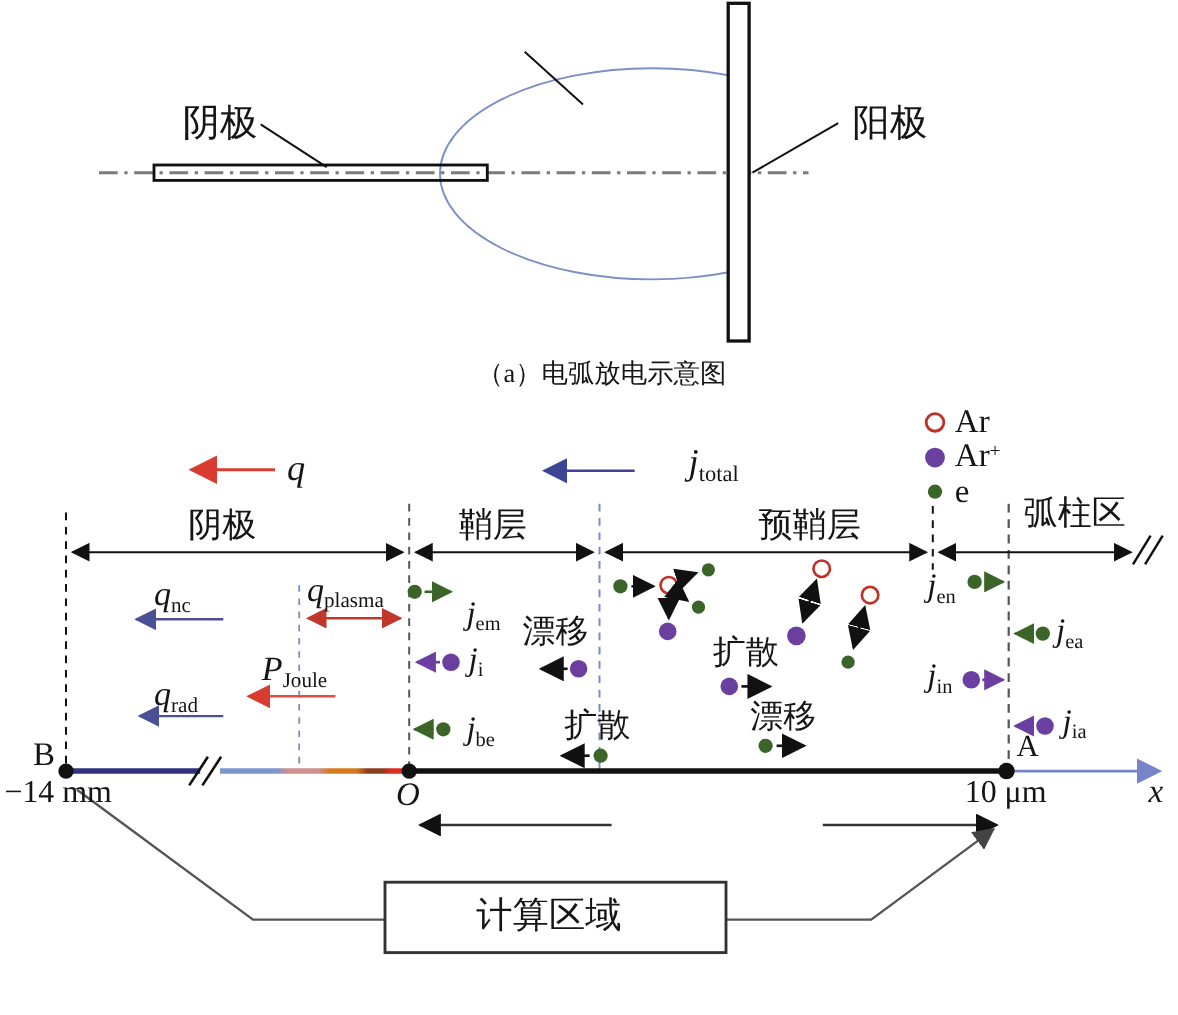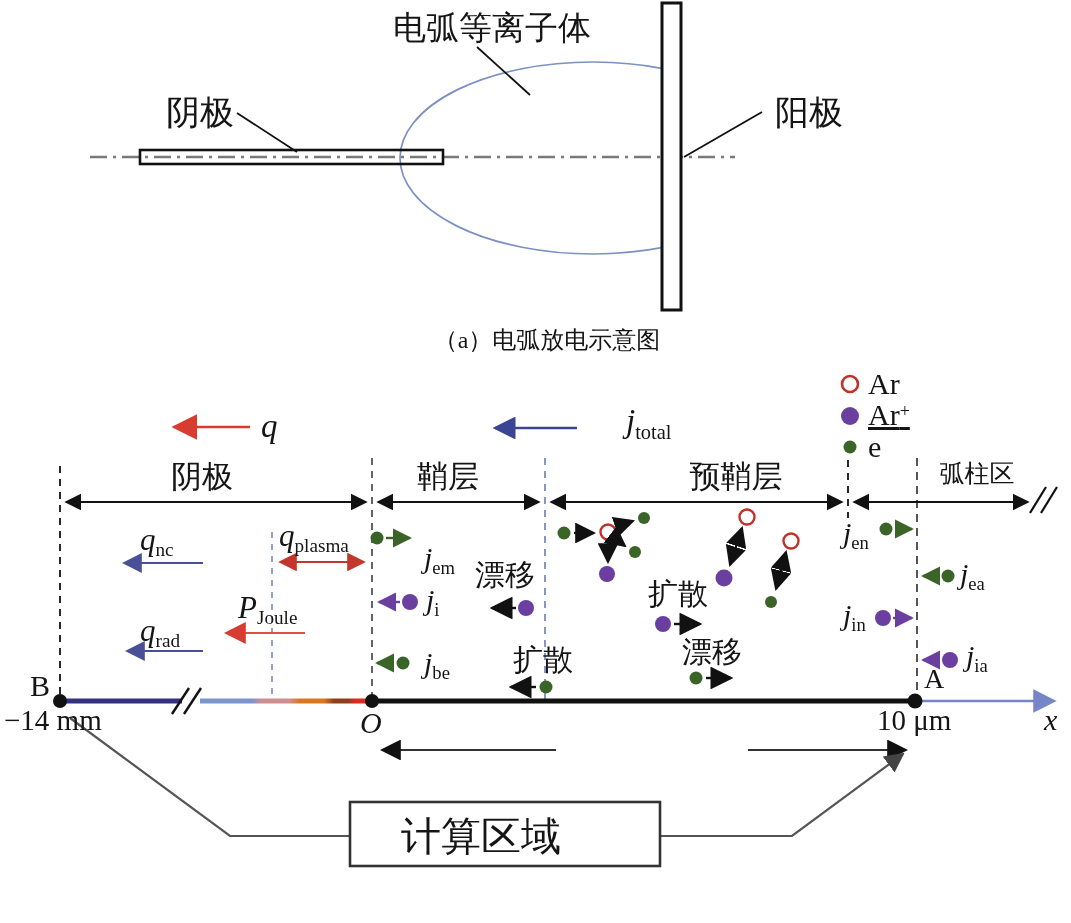--- a/index.html
+++ b/index.html
@@ -157,36 +157,35 @@
 
     <line x1="556" y1="750" x2="382" y2="750" stroke="#333" stroke-width="2.2" marker-end="url(#mBlack)"></line>
     <line x1="748" y1="750" x2="906" y2="750" stroke="#333" stroke-width="2.2" marker-end="url(#mBlack)"></line>
 
     <path d="M70,718 L230,836 L350,836" fill="none" stroke="#555" stroke-width="2.2"></path>
     <path d="M660,836 L792,836 L903,754" fill="none" stroke="#555" stroke-width="2.2" marker-end="url(#mGray)"></path>
     <rect x="350" y="802" width="310" height="64" fill="#fff" stroke="#333" stroke-width="2.6"></rect>
   </g>
 </svg>
 
-<span class="lbl cn ctr" style="left:492px;top:12px;font-size:33px;">电弧等离子体</span>
 <span class="lbl cn ctr" style="left:200px;top:96px;font-size:34px;">阴极</span>
 <span class="lbl cn ctr" style="left:809px;top:96px;font-size:34px;">阳极</span>
 <span class="lbl cn ctr" style="left:547px;top:328px;font-size:24px;">（a）电弧放电示意图</span>
 
 <span class="lbl" style="left:261px;top:410px;font-size:33px;"><i class="var">q</i></span>
 <span class="lbl" style="left:586px;top:405px;font-size:33px;margin-left:40px;"><i class="var">j</i><sub>total</sub></span>
 
 <span class="lbl" style="left:868px;top:369px;font-size:30px;"><span>Ar</span></span>
-<span class="lbl" style="left:868px;top:400px;font-size:30px;text-decoration:underline;"><span>Ar</span><sup>+</sup></span>
+<span class="lbl" style="left:868px;top:400px;font-size:30px;"><span>Ar</span><sup>+</sup></span>
 <span class="lbl" style="left:868px;top:432px;font-size:30px;"><span>e</span></span>
 
 <span class="lbl cn ctr" style="left:202px;top:461px;font-size:31px;">阴极</span>
 <span class="lbl cn ctr" style="left:448px;top:461px;font-size:31px;">鞘层</span>
 <span class="lbl cn ctr" style="left:736px;top:461px;font-size:31px;">预鞘层</span>
-<span class="lbl cn ctr" style="left:977px;top:461px;font-size:25px;">弧柱区</span>
+<span class="lbl cn ctr" style="left:977px;top:450px;font-size:31px;">弧柱区</span>
 
 <span class="lbl" style="left:140px;top:524px;font-size:31px;"><i class="var">q</i><sub>nc</sub></span>
 <span class="lbl" style="left:279px;top:520px;font-size:31px;"><i class="var">q</i><sub>plasma</sub></span>
 <span class="lbl" style="left:238px;top:592px;font-size:31px;"><i class="var">P</i><sub>Joule</sub></span>
 <span class="lbl" style="left:140px;top:615px;font-size:31px;"><i class="var">q</i><sub>rad</sub></span>
 
 <span class="lbl" style="left:424px;top:543px;font-size:30px;"><i class="var">j</i><sub>em</sub></span>
 <span class="lbl" style="left:426px;top:585px;font-size:30px;"><i class="var">j</i><sub>i</sub></span>
 <span class="lbl" style="left:424px;top:648px;font-size:30px;"><i class="var">j</i><sub>be</sub></span>
 
@@ -200,15 +199,15 @@
 <span class="lbl" style="left:843px;top:600px;font-size:30px;"><i class="var">j</i><sub>in</sub></span>
 <span class="lbl" style="left:966px;top:641px;font-size:30px;"><i class="var">j</i><sub>ia</sub></span>
 
 <span class="lbl" style="left:924px;top:665px;font-size:28px;">A</span>
 <span class="lbl" style="left:30px;top:671px;font-size:30px;">B</span>
 <span class="lbl" style="left:4px;top:706px;font-size:29px;">−14 mm</span>
 <span class="lbl" style="left:360px;top:708px;font-size:30px;"><i class="var">O</i></span>
 <span class="lbl" style="left:877px;top:706px;font-size:29px;">10 μm</span>
 <span class="lbl" style="left:1044px;top:705px;font-size:30px;"><i class="var">x</i></span>
 
-<span class="lbl cn ctr" style="left:481px;top:817px;font-size:40px;">计算区域</span>
+<span class="lbl cn ctr" style="left:499px;top:817px;font-size:33px;">计算区域</span>
 
 </div>
 
 </body></html>

